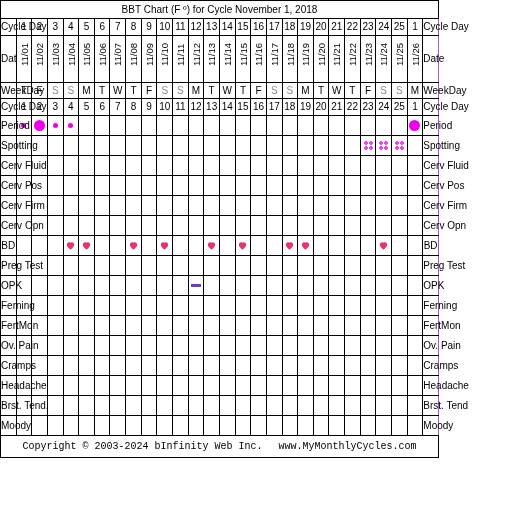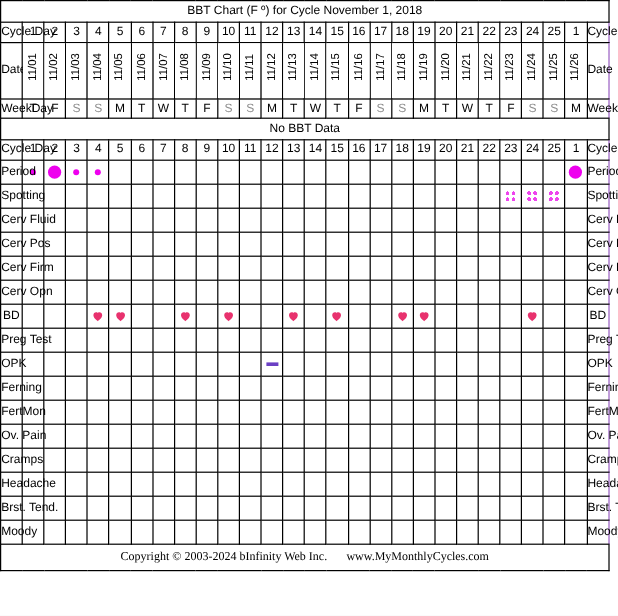--- a/index.html
+++ b/index.html
@@ -8,24 +8,24 @@
     -webkit-font-smoothing:none;
   }
   #chart-wrap{
     width:515px;height:513px;
     box-sizing:border-box;
     position:relative;
     overflow:hidden;
   }
   table.bbt{
     border-collapse:collapse;
-    width:508px;
+    width:439px;
     table-layout:fixed;
     border:1px solid #9a5fc4;
-    background:#e5e5e5;
+    background:#f97316;
   }
   table.bbt td{
     padding:0;
     margin:0;
     font-size:10px;
     color:#000;
     text-align:center;
     vertical-align:middle;
     border:1px solid #000000;
     background:#ffffff;
@@ -134,21 +134,21 @@
     width:10px;height:3px;
     margin:0 auto;
     background:#6b3fc4;
   }
   
   td.footer-cell{
     border:none;
     border-top:1px solid #9a5fc4;
     background:#fbeffa;
     height:21px;
-    font-family:Liberation Serif, serif;
+    font-family:Liberation Mono, monospace;
     font-size:12.5px;
     color:#000;
     text-align:center;
   }
   .foot-gap{display:inline-block;width:16px;}
 </style>
 </head>
 <body>
 
 <div id="chart-wrap">
@@ -293,23 +293,20 @@
           <td class="wd">T</td>
           <td class="wd">W</td>
           <td class="wd">T</td>
           <td class="wd">F</td>
           <td class="wd weekend">S</td>
           <td class="wd weekend">S</td>
           <td class="wd">M</td>
           <td class="lbl right">WeekDay</td>
         </tr>
         <tr>
-          <td class="nobbt" colspan="28">No BBT Data</td>
-        </tr>
-        <tr>
           <td class="cd cd-lbl lbl">Cycle Day</td>
           <td class="cd">1</td>
           <td class="cd">2</td>
           <td class="cd">3</td>
           <td class="cd">4</td>
           <td class="cd">5</td>
           <td class="cd">6</td>
           <td class="cd">7</td>
           <td class="cd">8</td>
           <td class="cd">9</td>

